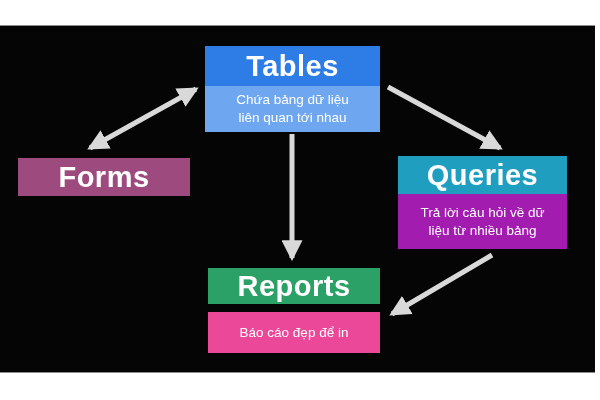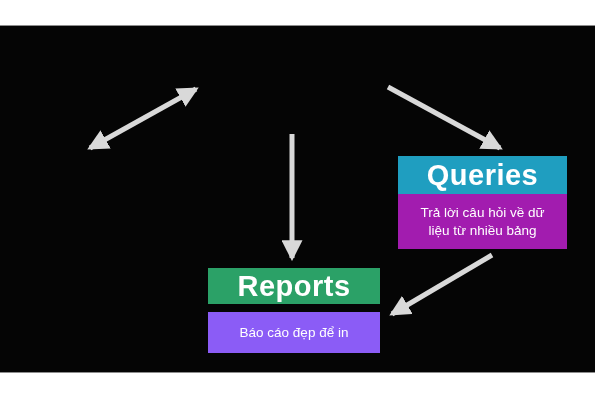--- a/index.html
+++ b/index.html
@@ -53,29 +53,35 @@
         <marker id="ah" viewBox="0 0 10 10" refX="8.5" refY="5" markerWidth="4.2" markerHeight="4.2" orient="auto-start-reverse">
           <path d="M0,0 L10,5 L0,10 z" style="fill: rgb(217, 217, 217);"></path>
         </marker>
       </defs>
       <line x1="90" y1="122" x2="196" y2="63" stroke-width="5" marker-start="url(#ah)" marker-end="url(#ah)" style="stroke: rgb(217, 217, 217);"></line>
       <line x1="388" y1="61" x2="500" y2="122" stroke-width="5" marker-end="url(#ah)" style="stroke: rgb(217, 217, 217);"></line>
       <line x1="292" y1="108" x2="292" y2="232" stroke-width="5" marker-end="url(#ah)" style="stroke: rgb(217, 217, 217);"></line>
       <line x1="492" y1="229" x2="392" y2="288" stroke-width="5" marker-end="url(#ah)" style="stroke: rgb(217, 217, 217);"></line>
     </svg>
 
+    <div class="node node-tables">
+      <div class="hd" style="background: rgb(46, 125, 230);">Tables</div>
+      <div class="bd" style="background: rgb(110, 167, 239);">Chứa bảng dữ liệu
+liên quan tới nhau</div>
+    </div>
 
     <div class="node node-forms">
+      <div class="hd" style="background: rgb(157, 74, 126);">Forms</div>
     </div>
 
     <div class="node node-queries">
       <div class="hd" style="background: rgb(31, 158, 192);">Queries</div>
       <div class="bd" style="background: #a21caf;">Trả lời câu hỏi về dữ
 liệu từ nhiều bảng</div>
     </div>
 
     <div class="node node-reports">
       <div class="hd" style="background: rgb(43, 161, 103);">Reports</div>
-      <div class="bd" style="background: #8b5cf6; margin-top: 8px;">Báo cáo đẹp để in</div>
+      <div class="bd" style="background: #ec4899; margin-top: 8px;">Báo cáo đẹp để in</div>
     </div>
 
   </div>
 </div>
 
 </body></html>

